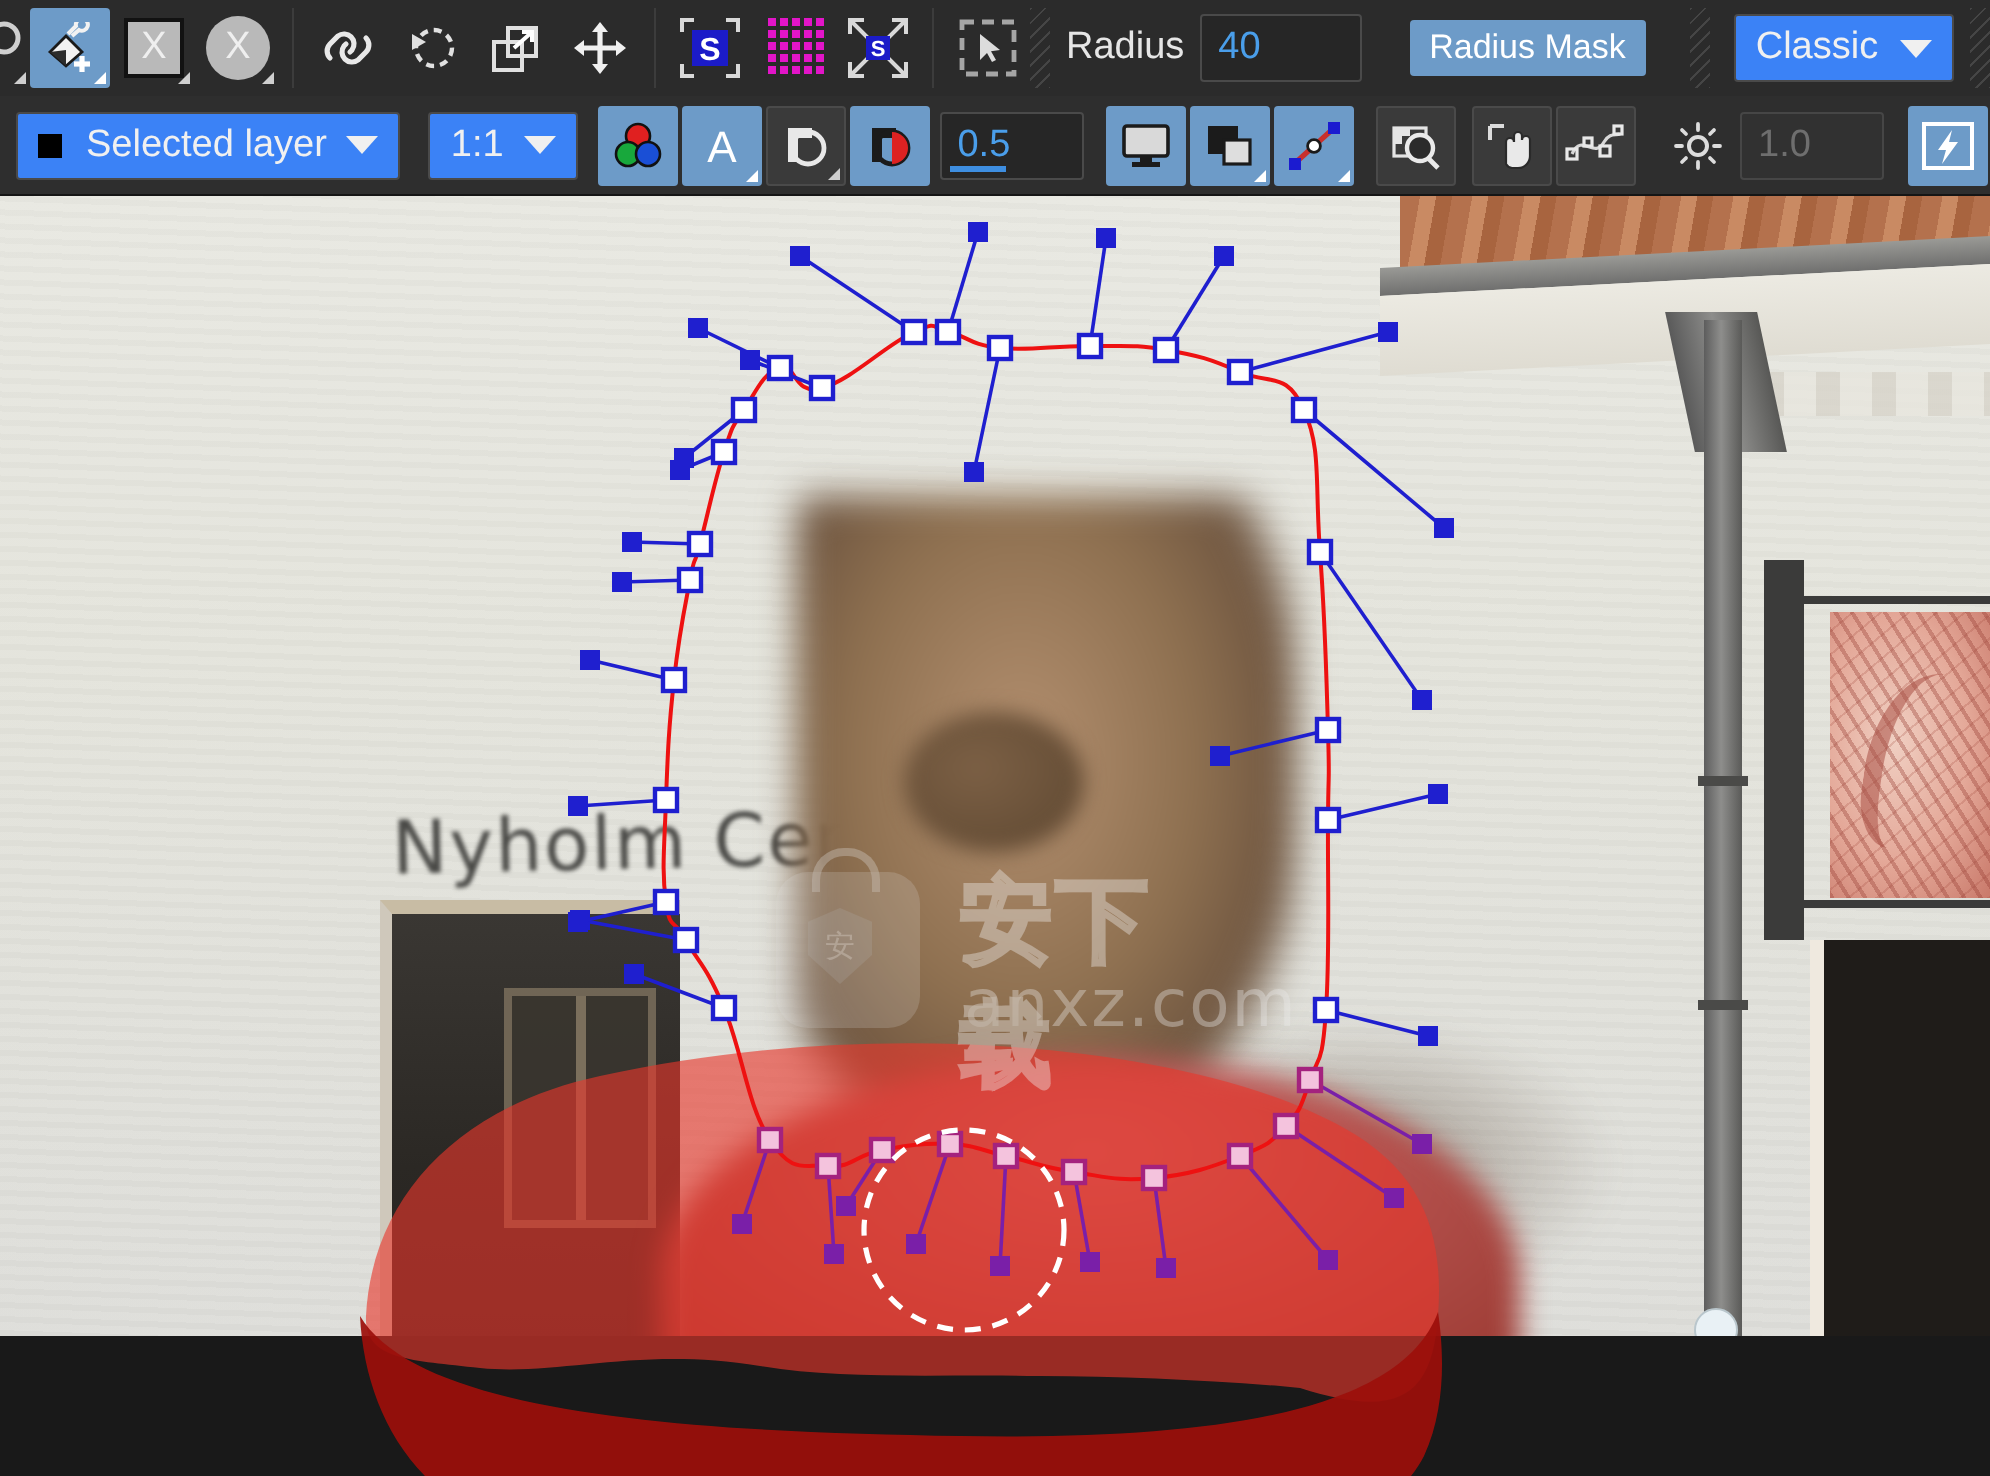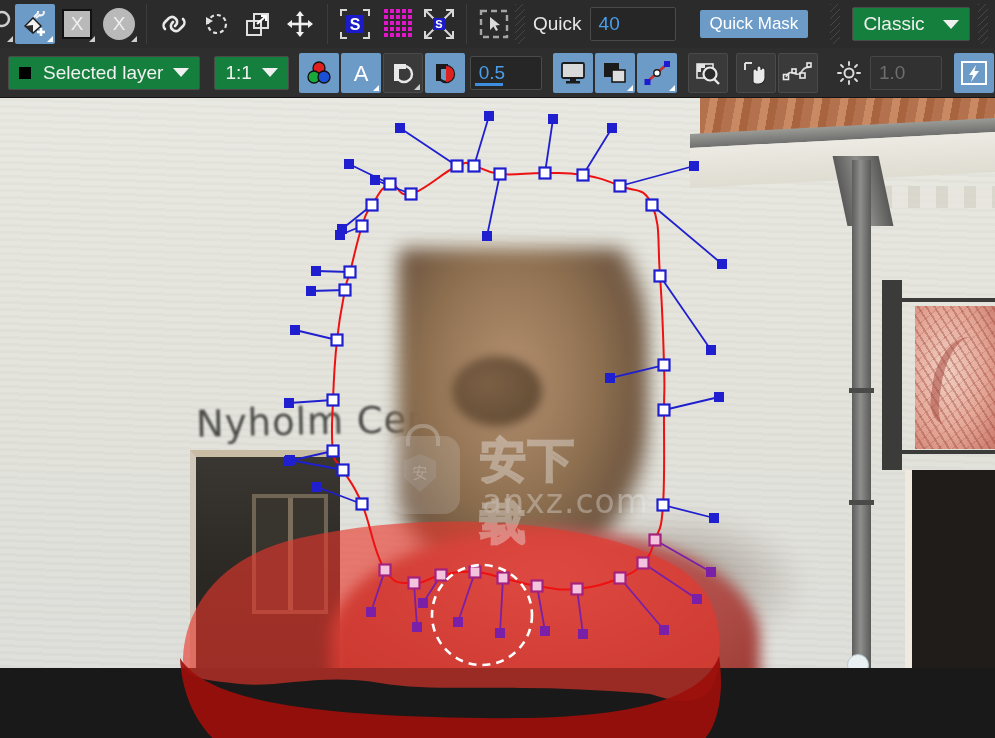--- a/index.html
+++ b/index.html
@@ -68,21 +68,21 @@
     background: #3e8ee0;
   }
   .pillbtn {
     height: 28px; padding: 0 10px; border-radius: 2px;
     background: #6d9bc8; color: #ffffff; font-size: 17px;
     display: flex; align-items: center; justify-content: center;
     margin: 0 6px; white-space: nowrap;
   }
   .dropdown {
     height: 34px; border: 1px solid #4a4a4a; border-radius: 2px;
-    background: #15803d; color: #f0f0f0; font-size: 19px;
+    background: #3b82f6; color: #f0f0f0; font-size: 19px;
     display: flex; align-items: center; gap: 10px;
     padding: 0 10px; white-space: nowrap;
   }
   .dropdown .caret {
     width: 0; height: 0; border-left: 8px solid transparent;
     border-right: 8px solid transparent; border-top: 9px solid #f0f0f0;
   }
   .dropdown.wide { width: 230px; justify-content: space-between; }
   .dropdown.small { width: 82px; justify-content: space-between; }
   .swatch-sq { width: 12px; height: 12px; background: #000; flex: 0 0 auto; }
@@ -381,27 +381,27 @@
 
     <div class="tbtn">
       <svg width="32" height="32" viewBox="0 0 32 32">
         <rect x="3" y="3" width="26" height="26" fill="none" stroke="#a5a5a5" stroke-width="2.4" stroke-dasharray="6 4"></rect>
         <path d="M12 9 L12 22 L15.5 18.5 L18 23 L20 22 L17.5 17.6 L22 17 Z" fill="#dcdcdc"></path>
       </svg>
     </div>
 
     <div class="grip"></div>
 
-    <span class="tlabel">Quick</span>
+    <span class="tlabel">Radius</span>
     <div class="tfield" style="width:86px;">
       <span>40</span>
     </div>
 
     <div class="pillbtn" style="margin-left:24px;">
-      <span>Quick Mask</span>
+      <span>Radius Mask</span>
     </div>
 
     <div class="grip" style="margin-left:16px;"></div>
 
     <div class="dropdown" style="width:118px;margin-left:12px;justify-content:space-between;">
       <span>Classic</span>
       <span class="caret"></span>
     </div>
 
     <div class="grip" style="margin-left:8px;"></div>

